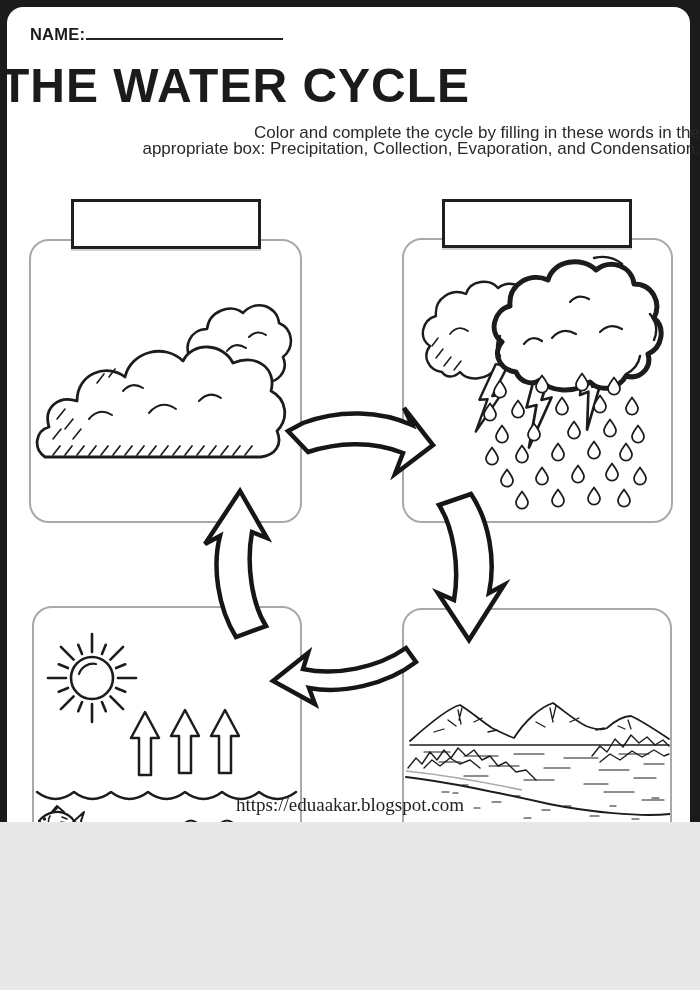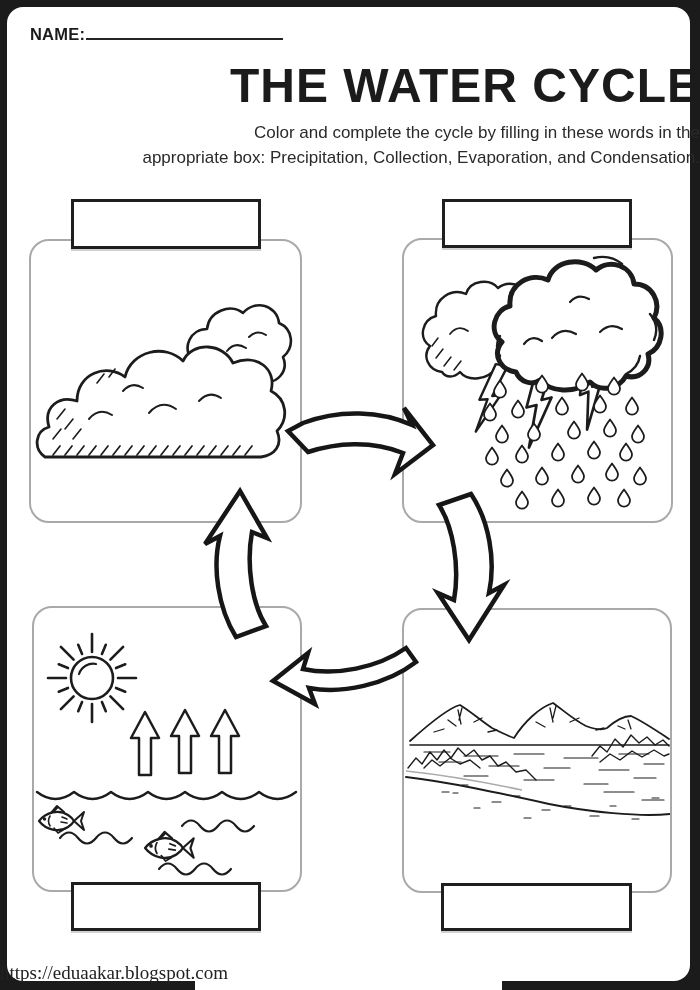--- a/index.html
+++ b/index.html
@@ -1,56 +1,56 @@
 <!DOCTYPE html>
 <html><head>
 <meta charset="utf-8">
 <style>
   html,body{margin:0;padding:0;background:#e8e8e8;}
-  .page{position:relative;width:700px;height:990px;background:#1b1b1b;overflow:hidden;
+  .page{position:relative;width:700px;height:822px;background:#1b1b1b;overflow:hidden;
         font-family:"Liberation Sans",sans-serif;color:#1b1b1b;}
   .inner{position:absolute;left:7px;top:7px;width:683px;height:974px;background:#ffffff;border-radius:16px;}
 
   
   .hdr{position:absolute;top:25px;white-space:nowrap;font-size:16.5px;font-weight:600;letter-spacing:.2px;}
   .hdr-line{display:inline-block;border-bottom:2px solid #242424;height:13px;vertical-align:baseline;margin-left:1px;}
 
-  .title{position:absolute;left:0;right:0;top:60px;text-align:right;
+  .title{position:absolute;left:0;right:0;top:60px;text-align:left;
          font-size:48px;font-weight:800;letter-spacing:1px;line-height:1.1;}
   .instr{position:absolute;left:0;right:0;text-align:right;font-size:17px;color:#2a2a2a;}
 
   .cycle-box{position:absolute;border:2px solid #a9a9a9;border-radius:20px;background:#fff;z-index:1;}
   .cycle-box svg{position:absolute;left:0;top:0;}
 
   .answer-box{position:absolute;border:3px solid #1f1f1f;background:#fff;z-index:6;
               box-shadow:0 2px 0 rgba(0,0,0,.18);font-size:18px;display:flex;align-items:center;justify-content:center;}
 
   .arrows{position:absolute;left:0;top:0;z-index:5;pointer-events:none;}
 
   .footer-notch{position:absolute;left:195px;top:972px;width:307px;height:18px;background:#fff;z-index:2;}
-  .footer-url{position:absolute;left:0;right:0;bottom:6px;text-align:left;z-index:3;
+  .footer-url{position:absolute;left:0;right:0;bottom:6px;text-align:center;z-index:3;
               font-family:"Liberation Serif",serif;font-size:19px;color:#222;}
 
   
   .ink{stroke:#1c1c1c;fill:none;stroke-linecap:round;stroke-linejoin:round;}
   .inkfill{stroke:#1c1c1c;fill:#ffffff;stroke-linejoin:round;}
 </style>
 </head>
 <body>
 
 <div class="page">
   <div class="inner"></div>
 
   <div class="hdr" style="left:30px">
     <span>NAME:</span><span class="hdr-line" style="width:197px"><span></span></span>
   </div>
 
   <div class="title">THE WATER CYCLE</div>
   <div class="instr" style="top:123px">Color and complete the cycle by filling in these words in the</div>
-  <div class="instr" style="top:148px">appropriate box: Precipitation, Collection, Evaporation, and Condensation.</div>
+  <div class="instr" style="top:139px">appropriate box: Precipitation, Collection, Evaporation, and Condensation.</div>
 
   <div class="answer-box" style="left:71px;top:199px;width:184px;height:44px"></div>
   <div class="answer-box" style="left:442px;top:199px;width:184px;height:43px"></div>
   <div class="answer-box" style="left:71px;top:882px;width:184px;height:43px"></div>
   <div class="answer-box" style="left:441px;top:883px;width:185px;height:42px"></div>
 
   <div class="cycle-box" style="left:29px;top:239px;width:269px;height:280px">
     <svg width="269" height="280" viewBox="0 0 269 280">
       <g>
         <path class="inkfill" stroke-width="2.6" d="M176,148 C160,148 152,132 162,120 C150,106 160,88 176,88 C178,70 200,62 212,72 C224,58 246,64 248,82 C262,88 264,106 252,116 C258,130 246,144 232,140 C224,154 186,158 176,148 Z"></path>

